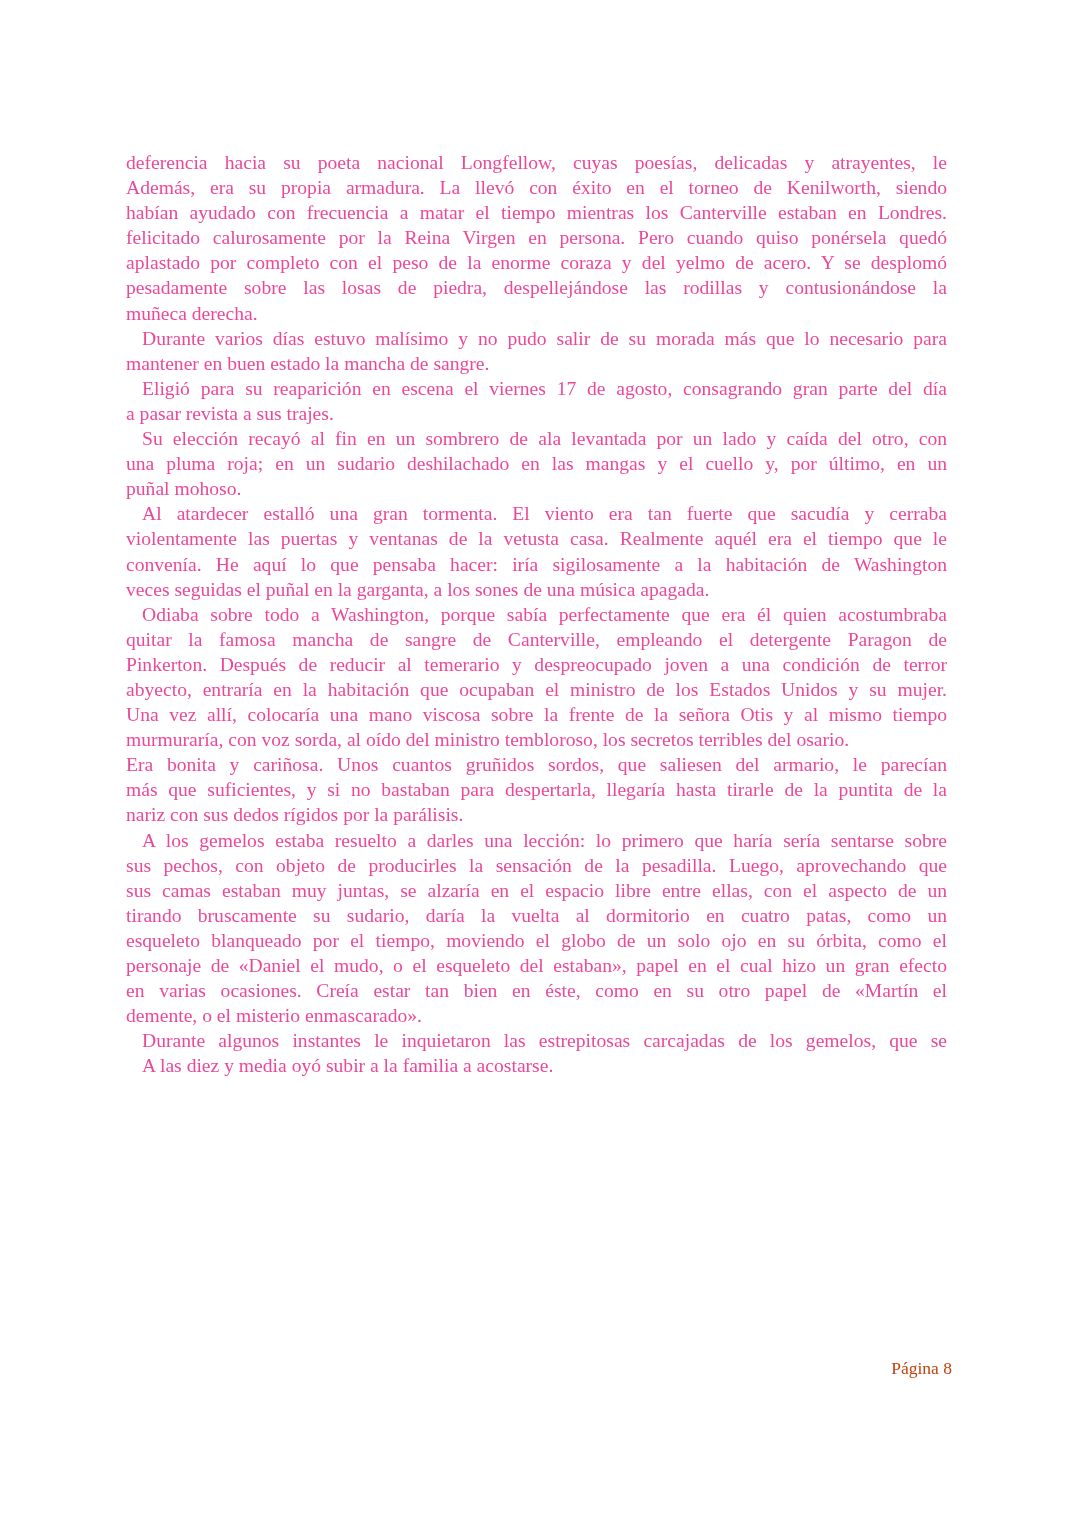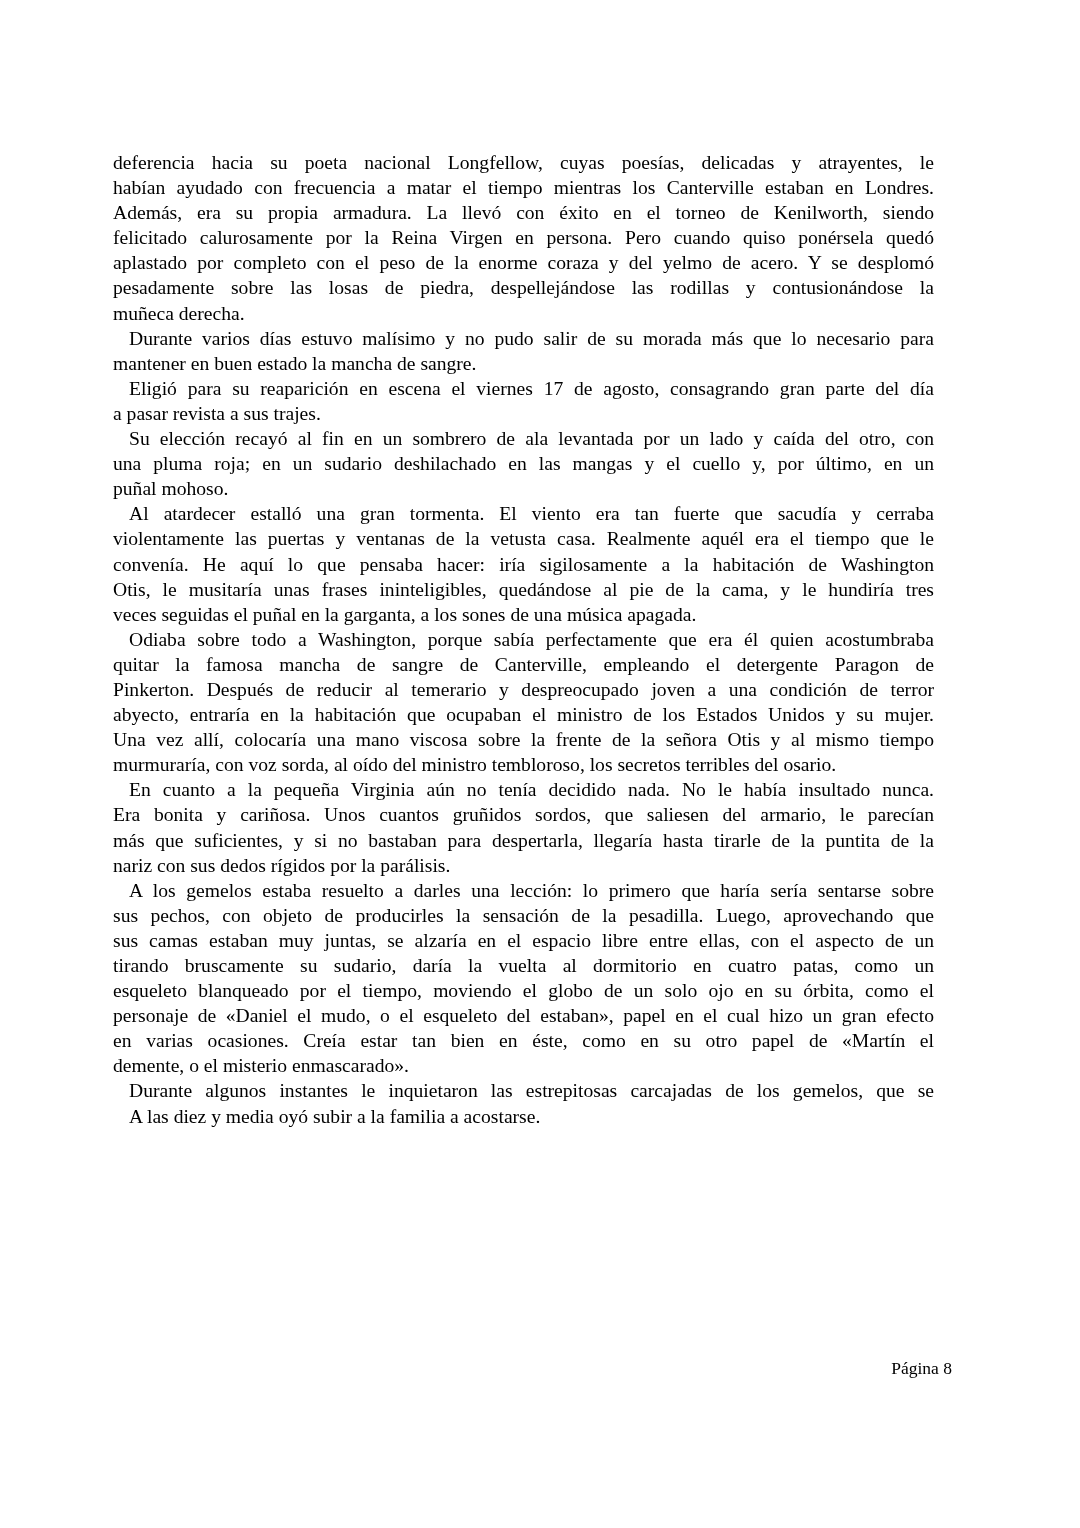--- a/index.html
+++ b/index.html
@@ -1,40 +1,40 @@
 <!DOCTYPE html>
 <html><head>
 <meta charset="utf-8">
 <style>
   html, body { margin: 0; padding: 0; background: #ffffff; }
   body { width: 1080px; height: 1528px; position: relative; overflow: hidden; }
   .page {
-    position: absolute; left: 113px; top: 150px; width: 821px;
+    position: absolute; left: 126px; top: 150px; width: 821px;
     font-family: "Liberation Serif", "DejaVu Serif", serif;
-    font-size: 19.6px; color: #000000;
+    font-size: 19.6px; color: #ec4899;
   }
   .line {
     height: 25.1px; line-height: 25.1px; white-space: nowrap;
     text-align: justify; text-align-last: justify; overflow: hidden;
   }
   .line.last { text-align-last: left; }
   .line.indent { padding-left: 16px; }
   .footer {
     position: absolute; left: 880px; top: 1358px; width: 72px; text-align: right;
-    font-family: "Liberation Serif", "DejaVu Serif", serif; font-size: 17.5px; color: #000000;
+    font-family: "Liberation Serif", "DejaVu Serif", serif; font-size: 17.5px; color: #c2410c;
   }
 </style>
 </head>
 <body>
 
 <div class="page" id="page">
     <div class="paragraph">
       <div class="line">deferencia hacia su poeta nacional Longfellow, cuyas poesías, delicadas y atrayentes, le</div>
+      <div class="line">Además, era su propia armadura. La llevó con éxito en el torneo de Kenilworth, siendo</div>
       <div class="line">habían ayudado con frecuencia a matar el tiempo mientras los Canterville estaban en Londres.</div>
-      <div class="line">Además, era su propia armadura. La llevó con éxito en el torneo de Kenilworth, siendo</div>
       <div class="line">felicitado calurosamente por la Reina Virgen en persona. Pero cuando quiso ponérsela quedó</div>
       <div class="line">aplastado por completo con el peso de la enorme coraza y del yelmo de acero. Y se desplomó</div>
       <div class="line">pesadamente sobre las losas de piedra, despellejándose las rodillas y contusionándose la</div>
       <div class="line last">muñeca derecha.</div>
     </div>
     <div class="paragraph">
       <div class="line indent">Durante varios días estuvo malísimo y no pudo salir de su morada más que lo necesario para</div>
       <div class="line last">mantener en buen estado la mancha de sangre.</div>
     </div>
     <div class="paragraph">
@@ -43,33 +43,31 @@
     </div>
     <div class="paragraph">
       <div class="line indent">Su elección recayó al fin en un sombrero de ala levantada por un lado y caída del otro, con</div>
       <div class="line">una pluma roja; en un sudario deshilachado en las mangas y el cuello y, por último, en un</div>
       <div class="line last">puñal mohoso.</div>
     </div>
     <div class="paragraph">
       <div class="line indent">Al atardecer estalló una gran tormenta. El viento era tan fuerte que sacudía y cerraba</div>
       <div class="line">violentamente las puertas y ventanas de la vetusta casa. Realmente aquél era el tiempo que le</div>
       <div class="line">convenía. He aquí lo que pensaba hacer: iría sigilosamente a la habitación de Washington</div>
-      <div class="line">Otis, le musitaría unas frases ininteligibles, quedándose al pie de la cama, y le hundiría tres</div>
       <div class="line last">veces seguidas el puñal en la garganta, a los sones de una música apagada.</div>
     </div>
     <div class="paragraph">
       <div class="line indent">Odiaba sobre todo a Washington, porque sabía perfectamente que era él quien acostumbraba</div>
       <div class="line">quitar la famosa mancha de sangre de Canterville, empleando el detergente Paragon de</div>
       <div class="line">Pinkerton. Después de reducir al temerario y despreocupado joven a una condición de terror</div>
       <div class="line">abyecto, entraría en la habitación que ocupaban el ministro de los Estados Unidos y su mujer.</div>
       <div class="line">Una vez allí, colocaría una mano viscosa sobre la frente de la señora Otis y al mismo tiempo</div>
       <div class="line last">murmuraría, con voz sorda, al oído del ministro tembloroso, los secretos terribles del osario.</div>
     </div>
     <div class="paragraph">
-      <div class="line indent">En cuanto a la pequeña Virginia aún no tenía decidido nada. No le había insultado nunca.</div>
       <div class="line">Era bonita y cariñosa. Unos cuantos gruñidos sordos, que saliesen del armario, le parecían</div>
       <div class="line">más que suficientes, y si no bastaban para despertarla, llegaría hasta tirarle de la puntita de la</div>
       <div class="line last">nariz con sus dedos rígidos por la parálisis.</div>
     </div>
     <div class="paragraph">
       <div class="line indent">A los gemelos estaba resuelto a darles una lección: lo primero que haría sería sentarse sobre</div>
       <div class="line">sus pechos, con objeto de producirles la sensación de la pesadilla. Luego, aprovechando que</div>
       <div class="line">sus camas estaban muy juntas, se alzaría en el espacio libre entre ellas, con el aspecto de un</div>
       <div class="line">tirando bruscamente su sudario, daría la vuelta al dormitorio en cuatro patas, como un</div>
       <div class="line">esqueleto blanqueado por el tiempo, moviendo el globo de un solo ojo en su órbita, como el</div>

